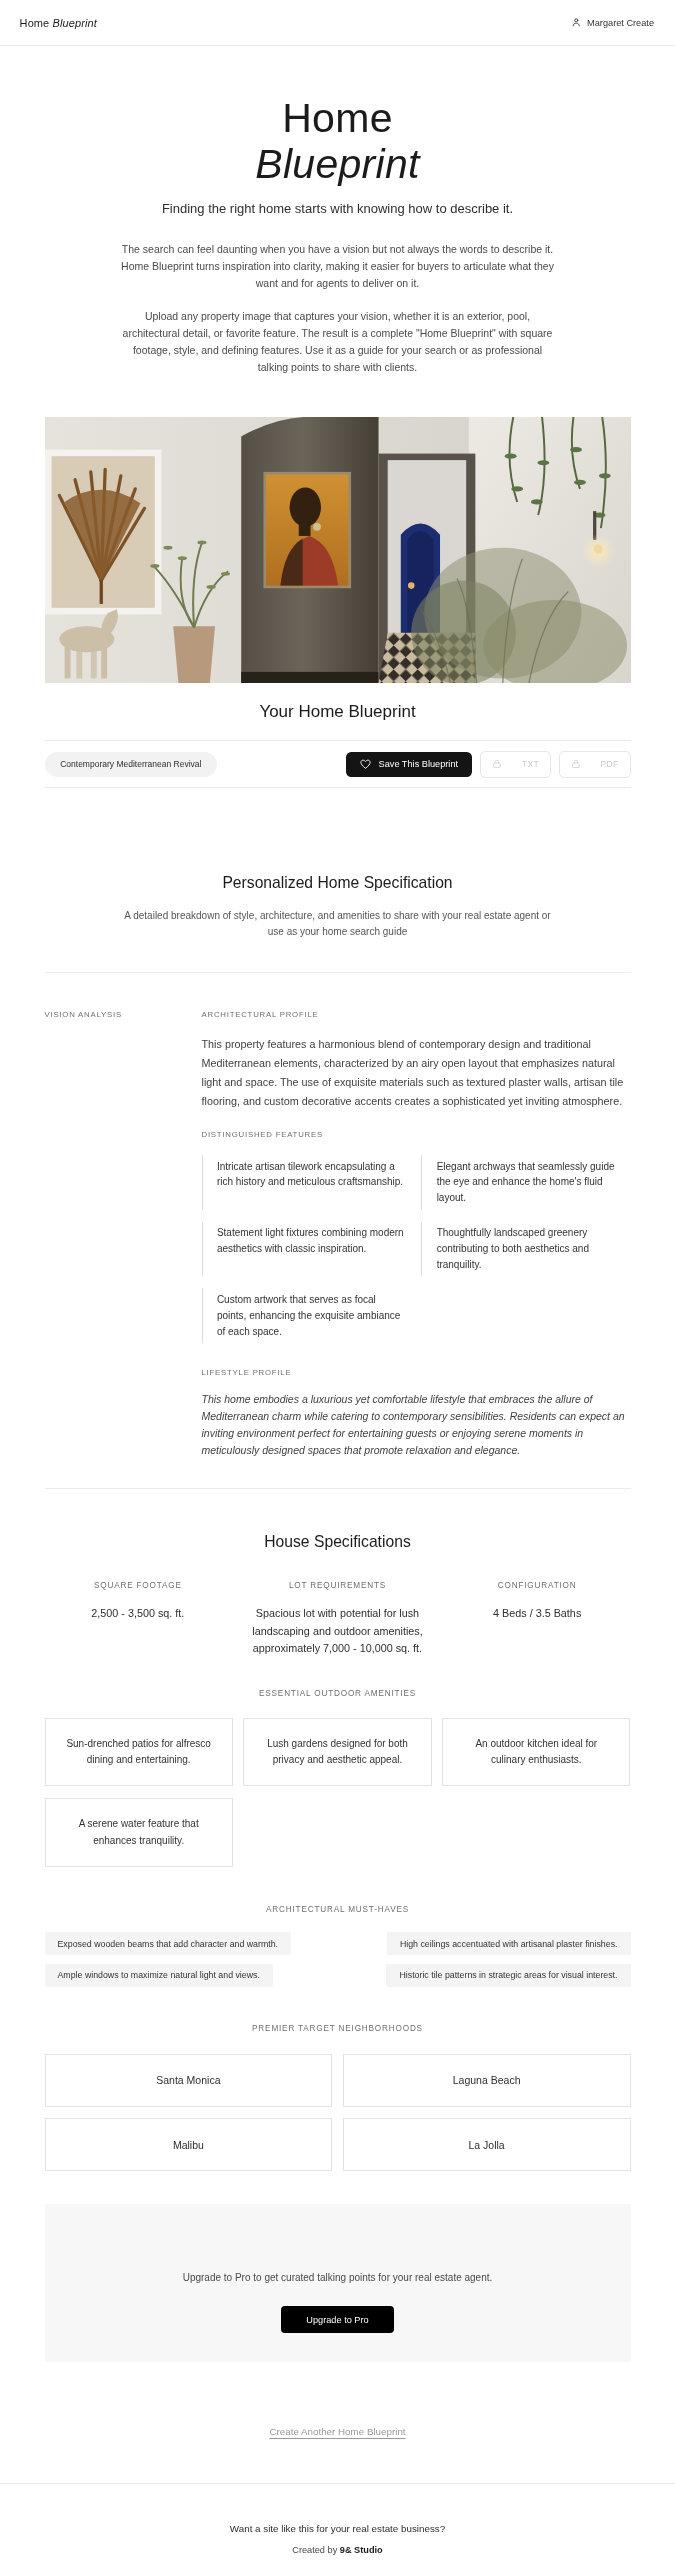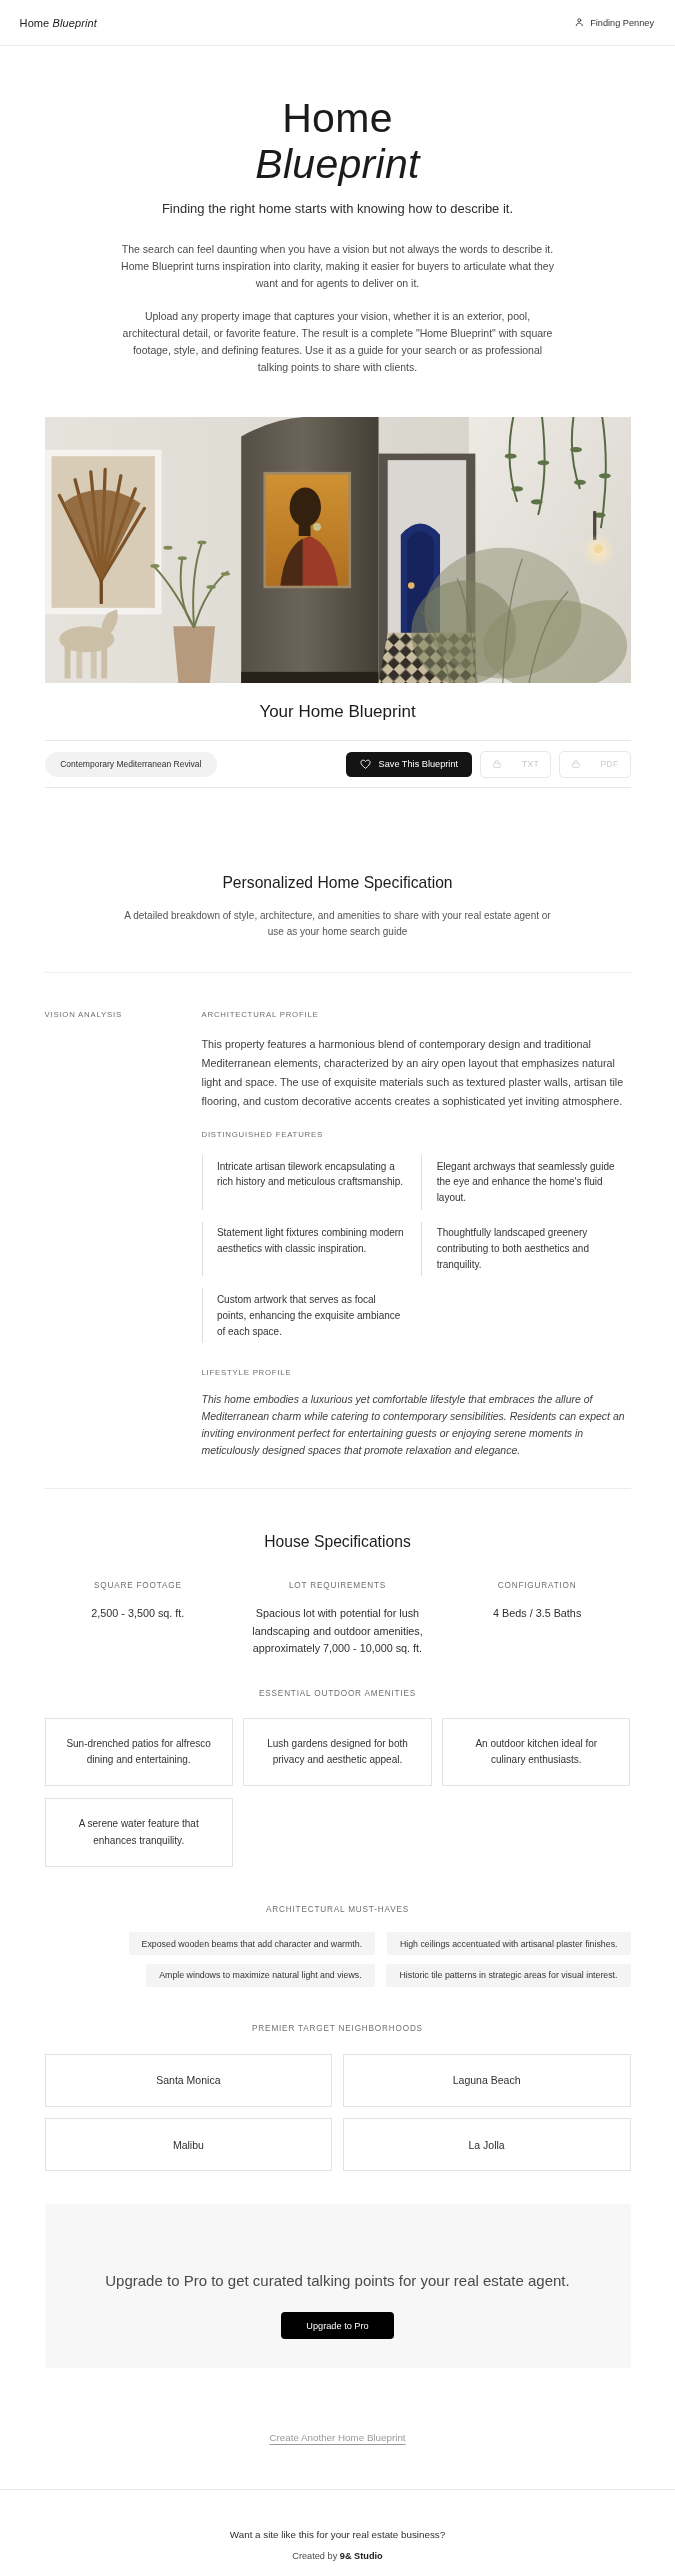--- a/index.html
+++ b/index.html
@@ -81,34 +81,34 @@
   .center-label { text-align:center; display:block; font-size:8.2px; }
 
   .amenities-label { margin-top:31px; }
   .amenities { margin-top:19.6px; display:grid; grid-template-columns:1fr 1fr 1fr; gap:11.8px 10.5px; }
   .card {
     border:0.7px solid #e3e3e3; background:#fff; padding:17px 18.3px; text-align:center;
     font-size:10px; line-height:16.4px; color:#333;
     display:flex; align-items:center; justify-content:center; min-height:52px;
   }
   .musthaves-label { margin-top:38px; }
-  .musthaves { margin-top:18.3px; display:flex; flex-wrap:wrap; justify-content:flex-end; gap:8.5px 11.8px; }
+  .musthaves { margin-top:18.3px; display:flex; flex-wrap:wrap; justify-content:space-between; gap:8.5px 11.8px; }
   .mh-pill { background:#f4f4f4; border-radius:2px; padding:6.5px 13px; font-size:8.8px; color:#333; }
 
   .hoods-label { margin-top:37px; }
   .hoods { margin-top:21px; display:grid; grid-template-columns:1fr 1fr; gap:11px 10.5px; }
   .hood-card {
     border:0.7px solid #e3e3e3; padding:19.6px; text-align:center; font-size:10.5px; color:#2e2e2e;
     display:flex; align-items:center; justify-content:center; min-height:50px; cursor:pointer;
   }
 
   
   .upsell { margin-top:33px; background:#f7f7f7; text-align:center; padding:52px 26px 29px; }
   .upsell-heading { display:flex; align-items:center; justify-content:center; gap:9.2px; font-size:14.4px; font-weight:300; color:#2a2a2a; }
-  .upsell-text { margin-top:15.7px; font-size:15px; color:#4a4a4a;text-align:center; }
+  .upsell-text { margin-top:15.7px; font-size:10px; color:#4a4a4a;text-align:center; }
   .btn-upgrade {
     margin-top:23.5px; background:#000000; color:#fff; border:none; border-radius:3.9px;
     padding:8.5px 25px; font-size:9.2px; font-family:inherit; cursor:pointer;
   }
 
   .create-link-wrap { margin-top:63px; text-align:center; }
   .create-link { font-size:9.8px; color:#9a9a9a; text-decoration:underline; text-underline-offset:3.3px; cursor:pointer; }
 
   .footer-divider { margin-top:46px; border-top:0.7px solid #e8e8e8; }
   .footer { text-align:center; }
@@ -124,21 +124,21 @@
     <span>Home</span>
     <span class="it">Blueprint</span>
   </div>
   <div class="account">
     <span class="icon">
       <svg width="10.5" height="10.5" viewBox="0 0 24 24" fill="none" stroke="#333" stroke-width="2" stroke-linecap="round">
         <circle cx="12" cy="7.5" r="3.5"></circle>
           <path d="M5 20c0-3.6 3.1-6 7-6s7 2.4 7 6"></path>
       </svg>
     </span>
-    <span>Finding Penney</span>
+    <span>Margaret Create</span>
   </div>
 </div>
 
 <div class="hero">
   <h1>
     <span>Home</span>
     <span class="line2">Blueprint</span>
   </h1>
   <div class="tagline">Finding the right home starts with knowing how to describe it.</div>
   <p class="intro narrow">The search can feel daunting when you have a vision but not always the words to describe it. Home Blueprint turns inspiration into clarity, making it easier for buyers to articulate what they want and for agents to deliver on it.</p>

